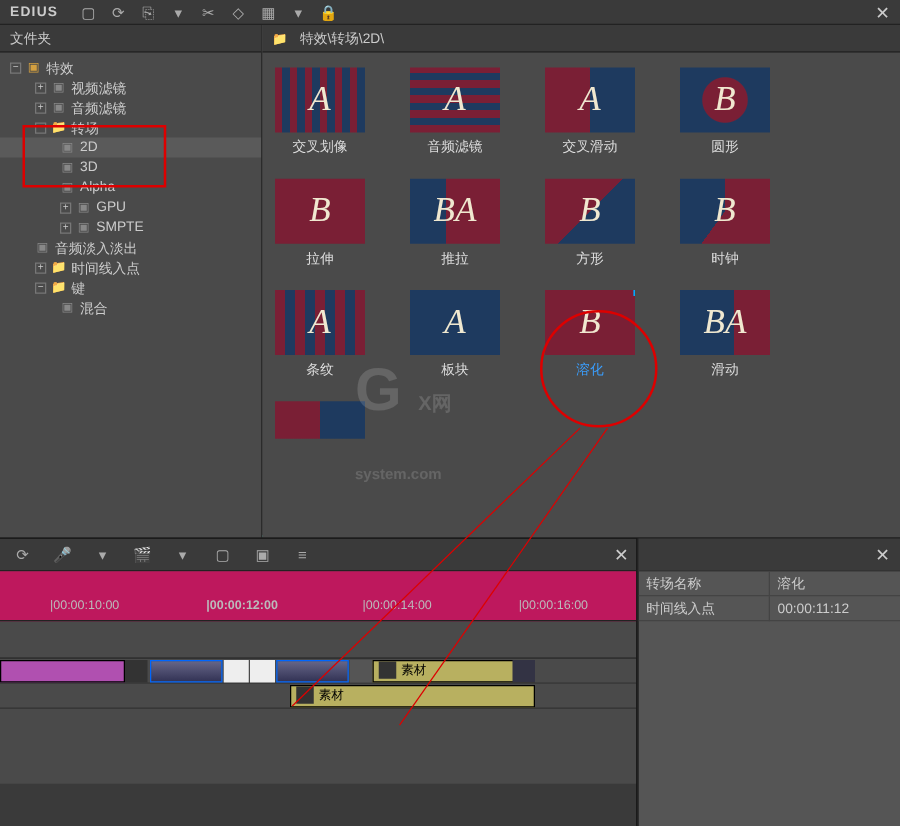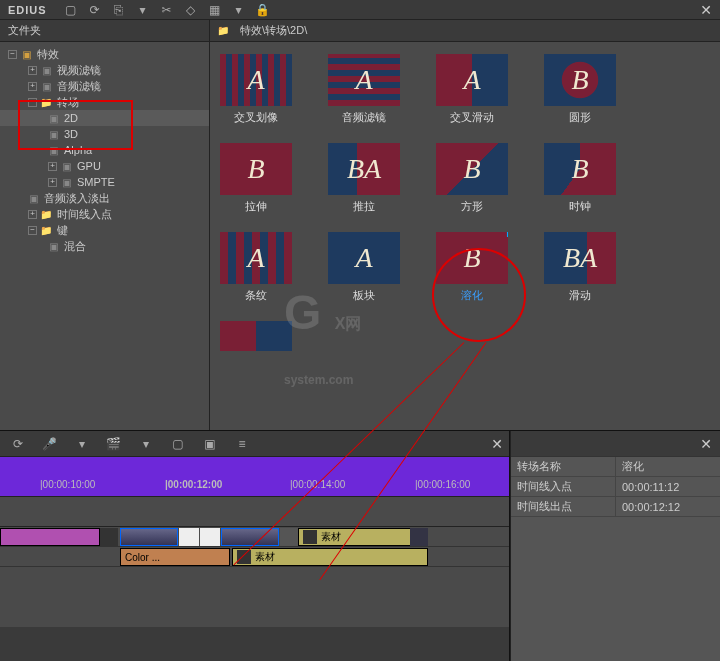--- a/index.html
+++ b/index.html
@@ -28,25 +28,25 @@
 .thumb-label { font-size: 11px; color: #ddd; }
 .thumb-label.active { color: #3a9fff; }
 .bottom-tabs { background: #3a3a3a; border-top: 1px solid #222; display: flex; }
 .btab { padding: 4px 10px; border-right: 1px solid #555; font-size: 11px; }
 .btab.active { background: #555; }
 .highlight-tree { position: absolute; border: 2px solid #d00; pointer-events: none; }
 .ring { position: absolute; border: 2px solid #d00; border-radius: 50%; pointer-events: none; z-index: 10; }
 .timeline-panel { position: absolute; top: 430px; left: 0; right: 0; bottom: 0; background: #3a3a3a; display: flex; border-top: 1px solid #111; }
 .tl-left { flex: 1; position: relative; overflow: hidden; border-right: 1px solid #111; }
 .tl-toolbar { height: 26px; background: #3a3a3a; display: flex; align-items: center; padding: 0 6px; gap: 8px; border-bottom: 1px solid #222; }
-.tl-ruler { height: 40px; background: #6d28d9; border-bottom: 1px solid #222; position: relative; font-size: 10px; color: #bbb; }
+.tl-ruler { height: 40px; background: #be185d; border-bottom: 1px solid #222; position: relative; font-size: 10px; color: #bbb; }
 .tl-ruler span { position: absolute; top: 22px; }
 .tl-tracks { position: relative; }
 .track { height: 20px; border-bottom: 1px solid #333; position: relative; background: #4a4a4a; }
-.clip { position: absolute; top: 1px; height: 18px; display: flex; align-items: center; font-size: 10px; padding: 0 4px; overflow: hidden; box-sizing: border-box; }
+.clip { position: absolute; top: 1px; height: 18px; display: flex; align-items: flex-start; font-size: 10px; padding: 0 4px; overflow: hidden; box-sizing: border-box; }
 .info-panel { width: 210px; background: #555; border-left: 1px solid #222; }
 .info-header { height: 26px; display: flex; justify-content: flex-end; align-items: center; padding: 0 8px; border-bottom: 1px solid #333; background: #3a3a3a; }
 .info-table { width: 100%; border-collapse: collapse; font-size: 11px; }
 .info-table td { border-bottom: 1px solid #444; padding: 2px 6px; }
 .info-table td:first-child { width: 50%; border-right: 1px solid #444; }
 .diag-line { position: absolute; background: #d00; height: 1px; transform-origin: left center; z-index: 20; pointer-events: none; }
 .watermark { position: absolute; font-size: 48px; color: rgba(255,255,255,0.15); font-weight: bold; pointer-events: none; font-family: Arial; }
 </style>
 </head>
 <body>
@@ -239,21 +239,20 @@
         <div class="clip" style="left:200px; width:20px; background:#eee;"></div>
         <div class="clip" style="left:221px; width:58px; background:linear-gradient(#668,#335); border:1px solid #06f;"></div>
         <div class="clip" style="left:280px; width:18px; background:#555;"></div>
         <div class="clip" style="left:298px; width:130px; background:#b8b060; border:1px solid #000; color:#000;">
             <span style="width:14px;height:14px;background:#333;margin-right:4px;"></span>
             <span>素材</span>
           </div>
         <div class="clip" style="left:410px; width:18px; background:#334;"></div>
       </div>
       <div class="track">
-        <div class="clip" style="left:120px; width:110px; background:#c08050; border:1px solid #000; color:#000;">Color ...</div>
         <div class="clip" style="left:232px; width:196px; background:#b8b060; border:1px solid #000; color:#000;">
             <span style="width:14px;height:14px;background:#333;margin-right:4px;"></span>
             <span>素材</span>
           </div>
       </div>
       <div style="height:60px; background:#4a4a4a;"></div>
     </div>
   </div>
   <div class="info-panel">
     <div class="info-header">
@@ -262,20 +261,16 @@
     <table class="info-table">
       <tbody id="info-rows">
           <tr>
             <td>转场名称</td>
             <td>溶化</td>
           </tr>
           <tr>
             <td>时间线入点</td>
             <td>00:00:11:12</td>
           </tr>
-          <tr>
-            <td>时间线出点</td>
-            <td>00:00:12:12</td>
-          </tr>
         </tbody>
     </table>
   </div>
 </div>
 
 </body></html>

